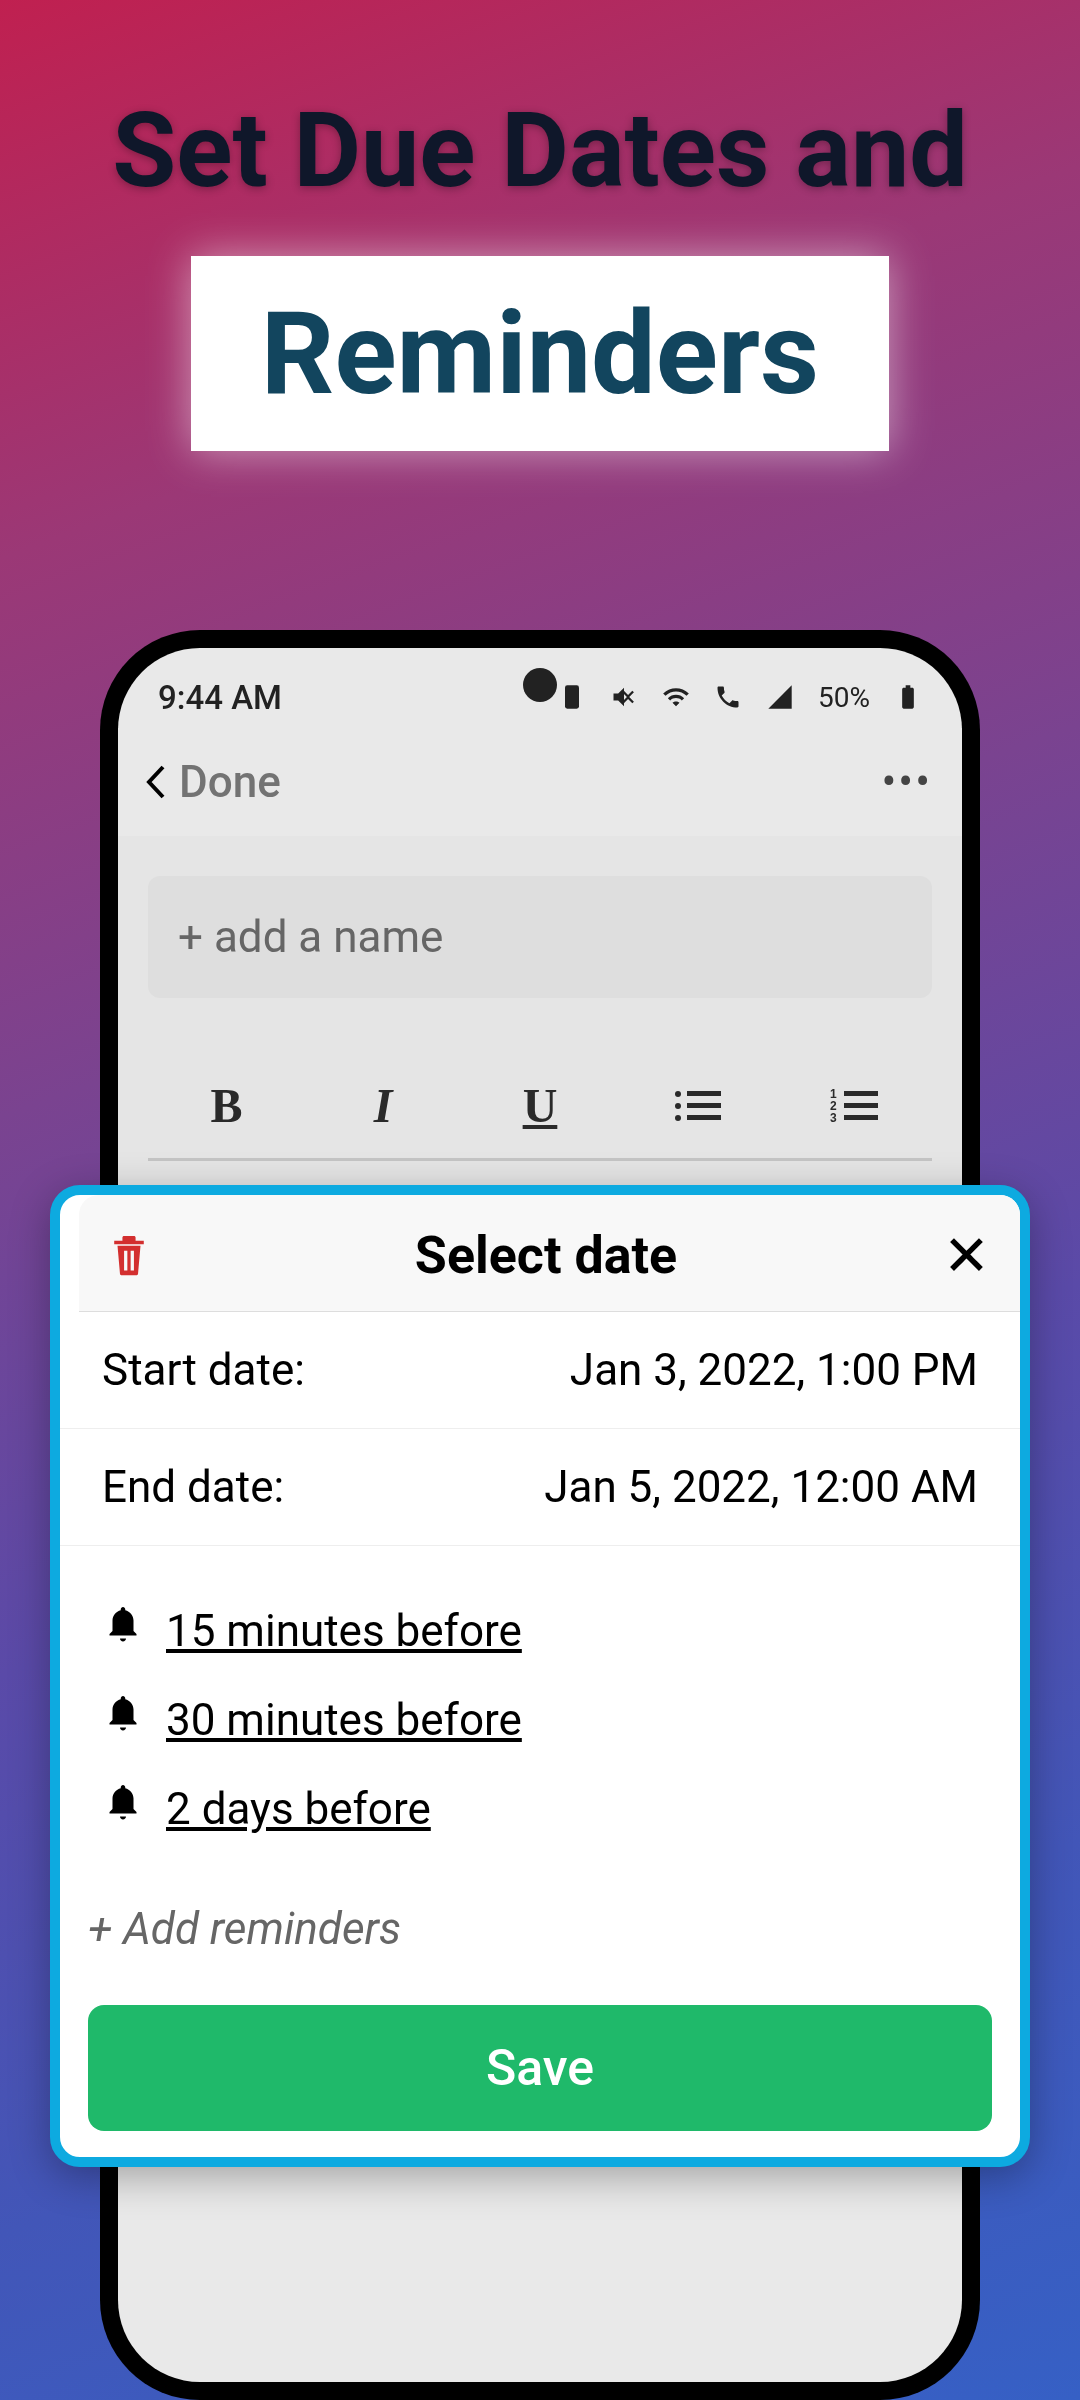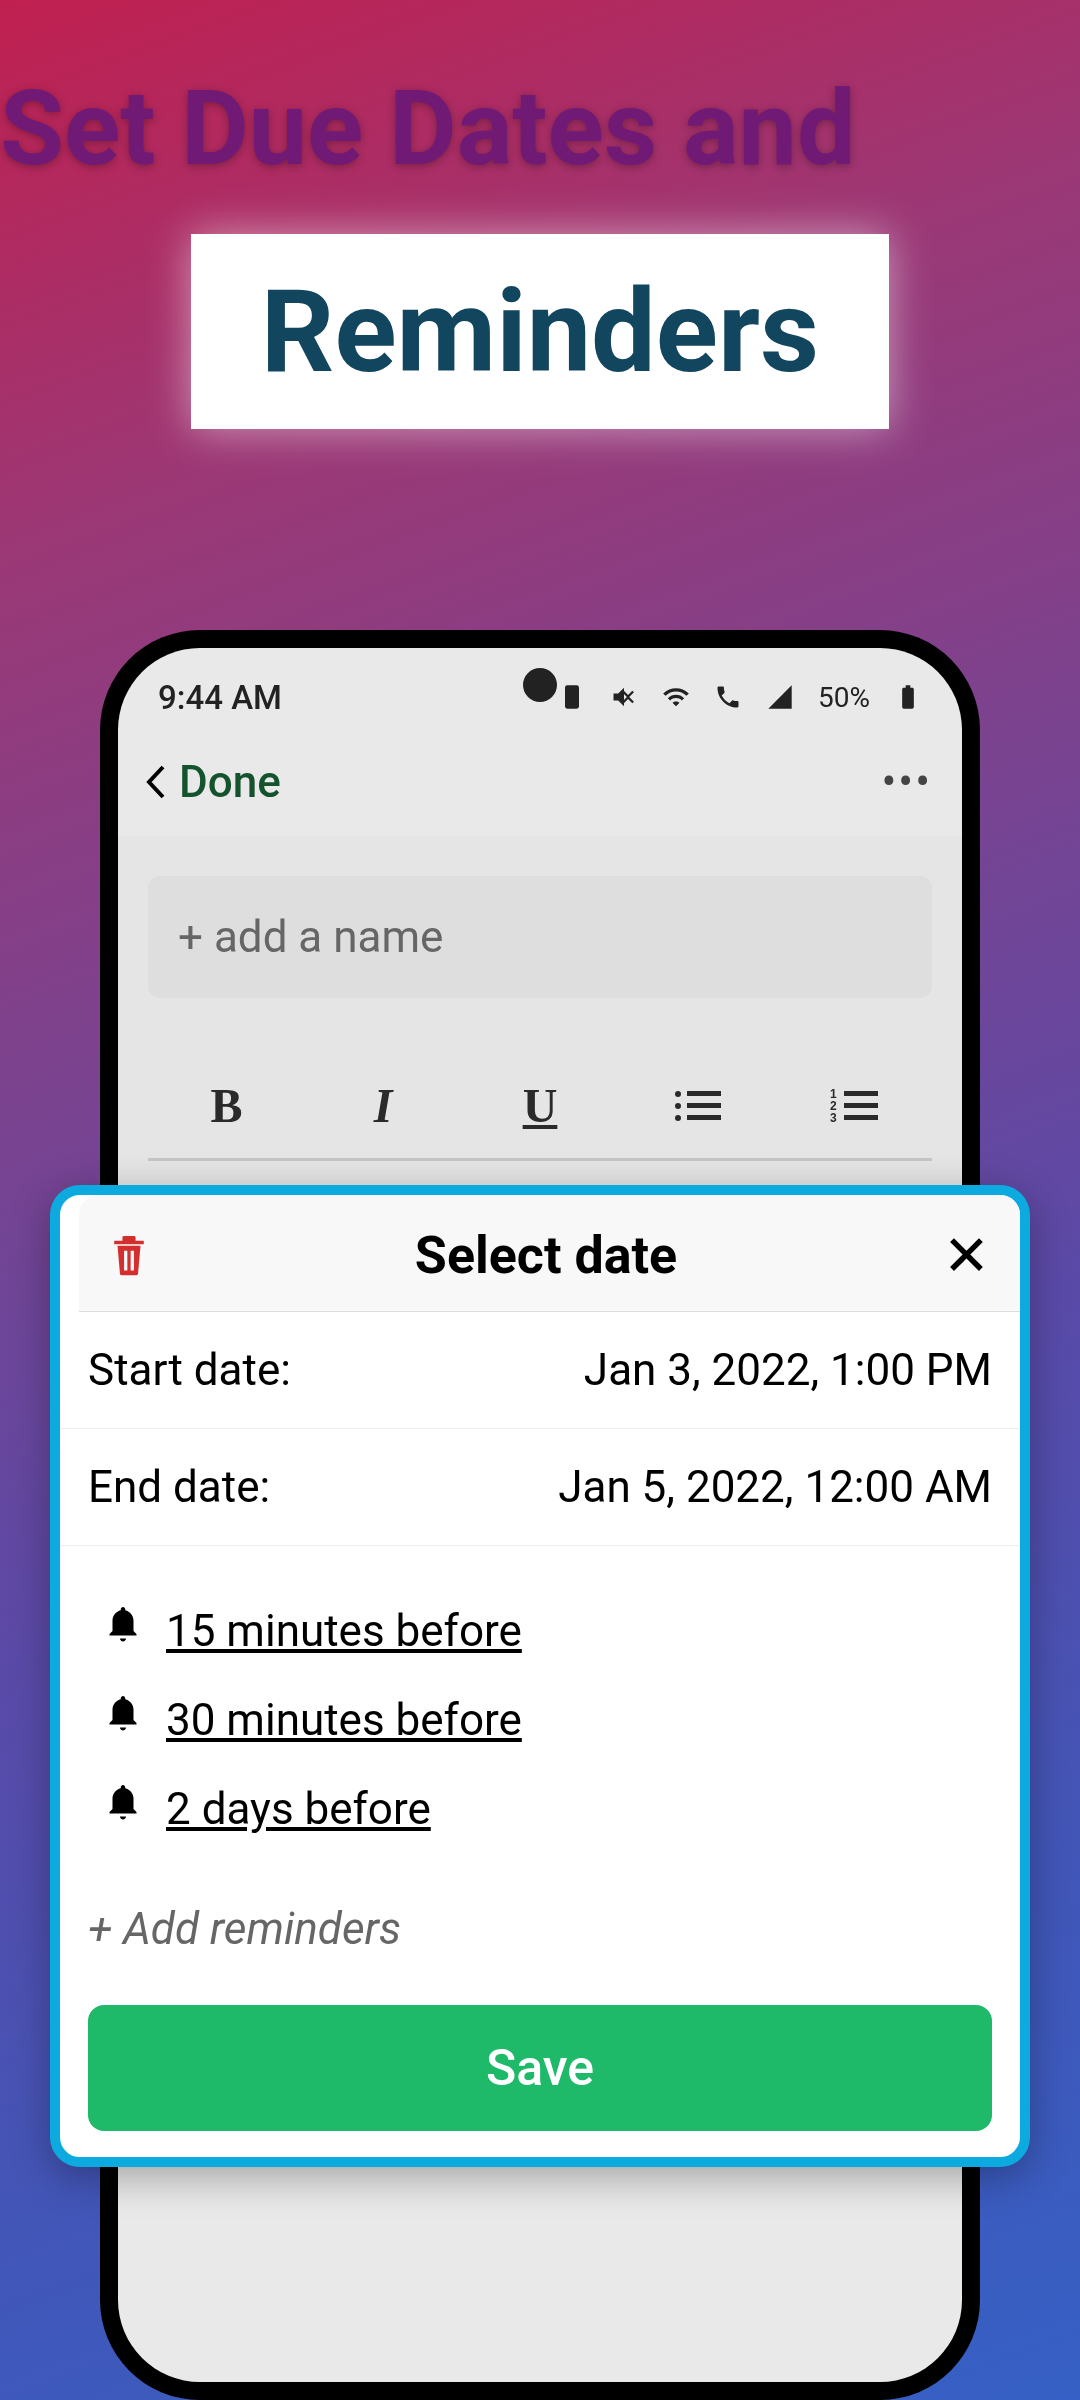--- a/index.html
+++ b/index.html
@@ -5,25 +5,25 @@
     * { margin: 0; padding: 0; box-sizing: border-box; }
     body {
       width: 1080px;
       height: 2400px;
       background: linear-gradient(160deg, #c02050 0%, #9b3876 20%, #7a4390 40%, #5a4aa8 60%, #4256b8 80%, #3660c5 100%);
       font-family: -apple-system, BlinkMacSystemFont, "Segoe UI", Roboto, sans-serif;
       overflow: hidden;
       position: relative;
     }
     .promo-title {
-      text-align: left;
-      color: #701a75;
+      text-align: center;
+      color: #0f172a;
       font-size: 104px;
       font-weight: 700;
-      margin-top: 68px;
+      margin-top: 90px;
       text-shadow: 0 2px 8px rgba(0,0,0,0.3);
     }
     .promo-box {
       background: #fff;
       color: #12455e;
       font-size: 115px;
       font-weight: 700;
       display: inline-block;
       padding: 30px 70px;
       margin: 45px auto 0;
@@ -75,21 +75,21 @@
       align-items: center;
       padding: 28px 30px 28px 25px;
       background: #e9e9e9;
     }
     .back-btn {
       display: flex;
       align-items: center;
       gap: 12px;
       font-size: 44px;
       font-weight: 500;
-      color: #14532d;
+      color: #737373;
       cursor: pointer;
     }
     .back-btn svg { width: 24px; height: 38px; }
     .more-btn { font-size: 44px; letter-spacing: 2px; cursor: pointer; color: #444; }
     .content-area {
       padding: 40px 30px;
       background: #e5e5e5;
     }
     .name-input {
       background: #dedede;
@@ -146,21 +146,21 @@
       margin-left: 19px;
     }
     .delete-icon { cursor: pointer; }
     .delete-icon svg { width: 40px; height: 46px; fill: #d32f2f; }
     .modal-title { font-size: 52px; font-weight: 700; color: #000; }
     .close-icon { cursor: pointer; font-size: 56px; font-weight: 400; line-height: 1; color: #000; }
     .date-row {
       display: flex;
       justify-content: space-between;
       align-items: center;
-      padding: 32px 28px;
+      padding: 32px 42px;
       border-bottom: 1px solid #eee;
       font-size: 44px;
       color: #000;
     }
     .date-label { font-weight: 400; }
     .date-value { font-weight: 400; }
     .reminders-section {
       padding: 40px 44px 20px;
       text-decoration: underline;
     }

